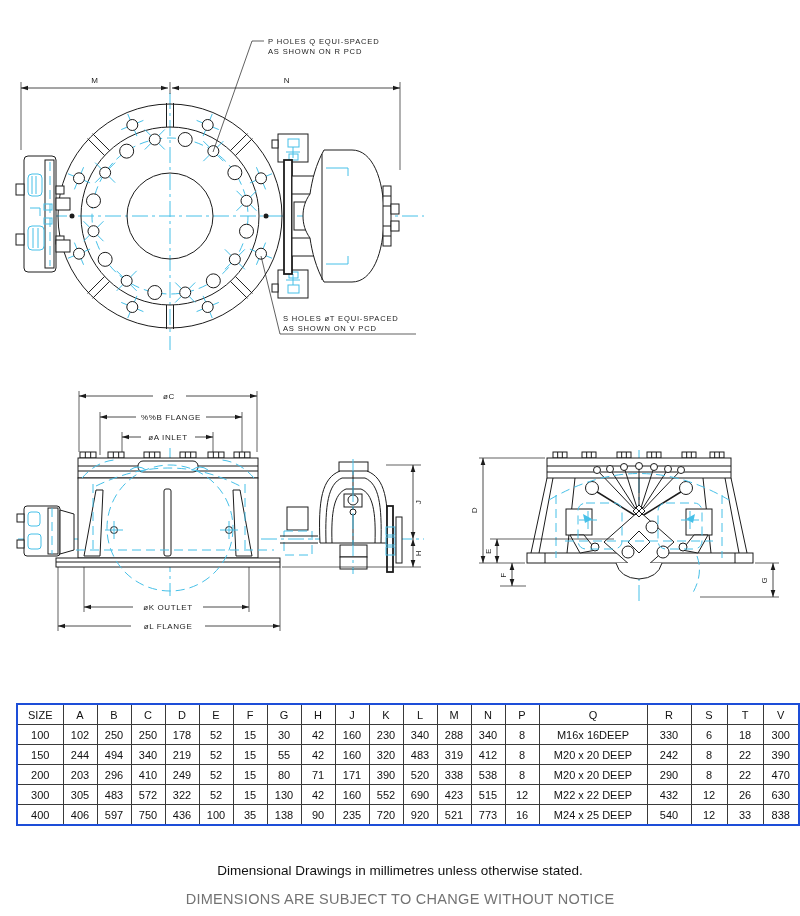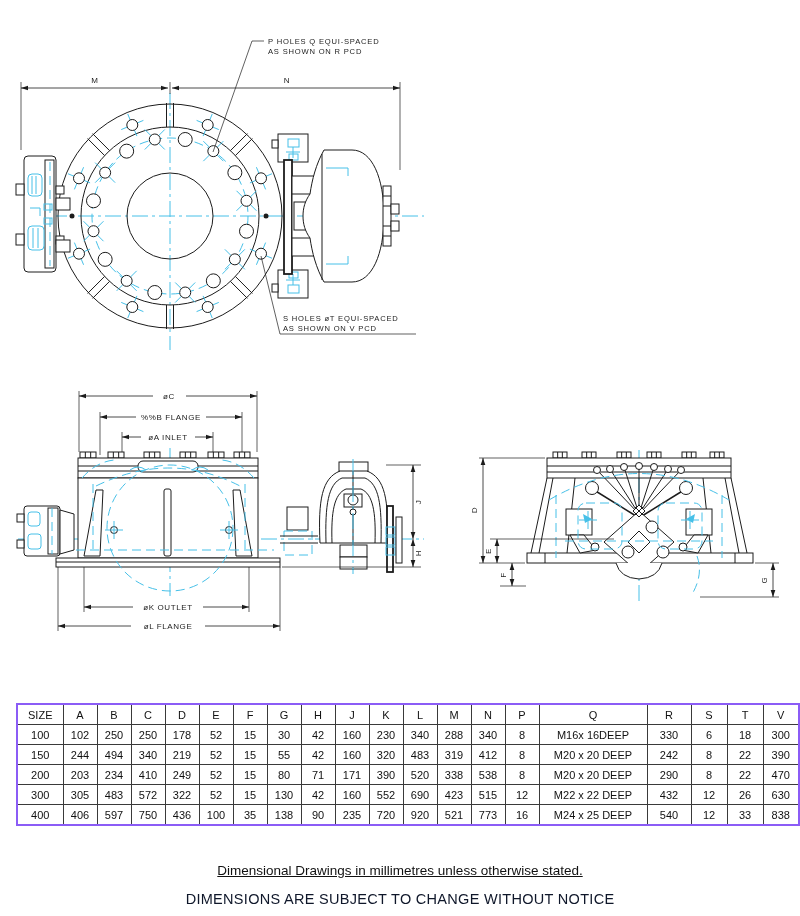--- a/index.html
+++ b/index.html
@@ -12,27 +12,27 @@
   .thk {stroke:#1c1c1c;stroke-width:1.8;fill:#fff;}
   .cy  {stroke:#46c0e8;stroke-width:1;fill:none;}
   .cyd {stroke:#46c0e8;stroke-width:1;fill:none;stroke-dasharray:9 5;}
   .cl  {stroke:#46c0e8;stroke-width:1;fill:none;stroke-dasharray:16 4 3 4;}
   .dim {stroke:#1c1c1c;stroke-width:0.8;fill:none;}
   .ext {stroke:#1c1c1c;stroke-width:0.7;fill:none;}
   text.lbl{font-family:"Liberation Sans",sans-serif;font-size:8px;fill:#1c1c1c;letter-spacing:0.6px;}
   text.ann{font-family:"Liberation Sans",sans-serif;font-size:7.6px;fill:#1c1c1c;letter-spacing:0.8px;}
   
   .dim-table{margin:13px 0 0 16px;border-collapse:collapse;table-layout:fixed;width:782px;
-             font-size:11px;color:#111;border:2px solid #8b5cf6;}
+             font-size:11px;color:#111;border:2px solid #1d4ed8;}
   .dim-table th,.dim-table td{border:1px solid #3a3a3a;height:19px;text-align:center;
              padding:0;font-weight:normal;overflow:hidden;white-space:nowrap;}
   .dim-table th{font-weight:normal;}
   
-  .footer1{margin-top:37px;text-align:center;font-size:13.5px;color:#111;text-decoration:underline;}
-  .footer2{margin-top:13px;text-align:center;font-size:14.5px;color:#0f172a;letter-spacing:0.3px;}
+  .footer1{margin-top:37px;text-align:center;font-size:13.5px;color:#111;}
+  .footer2{margin-top:13px;text-align:center;font-size:14.5px;color:#737373;letter-spacing:0.3px;}
 </style>
 </head>
 <body>
 
 <svg width="800" height="690" viewBox="0 0 800 690">
   <defs>
     <marker id="arr" markerWidth="11" markerHeight="9" refX="9" refY="4" orient="auto-start-reverse">
       <path d="M0,1 L9,4 L0,7 Z" fill="#1c1c1c"></path>
     </marker>
   </defs>
@@ -556,21 +556,21 @@
         <td>8</td>
         <td>M20 x 20 DEEP</td>
         <td>242</td>
         <td>8</td>
         <td>22</td>
         <td>390</td>
       </tr>
       <tr>
         <td>200</td>
         <td>203</td>
-        <td>234</td>
+        <td>296</td>
         <td>410</td>
         <td>249</td>
         <td>52</td>
         <td>15</td>
         <td>80</td>
         <td>71</td>
         <td>171</td>
         <td>390</td>
         <td>520</td>
         <td>338</td>

